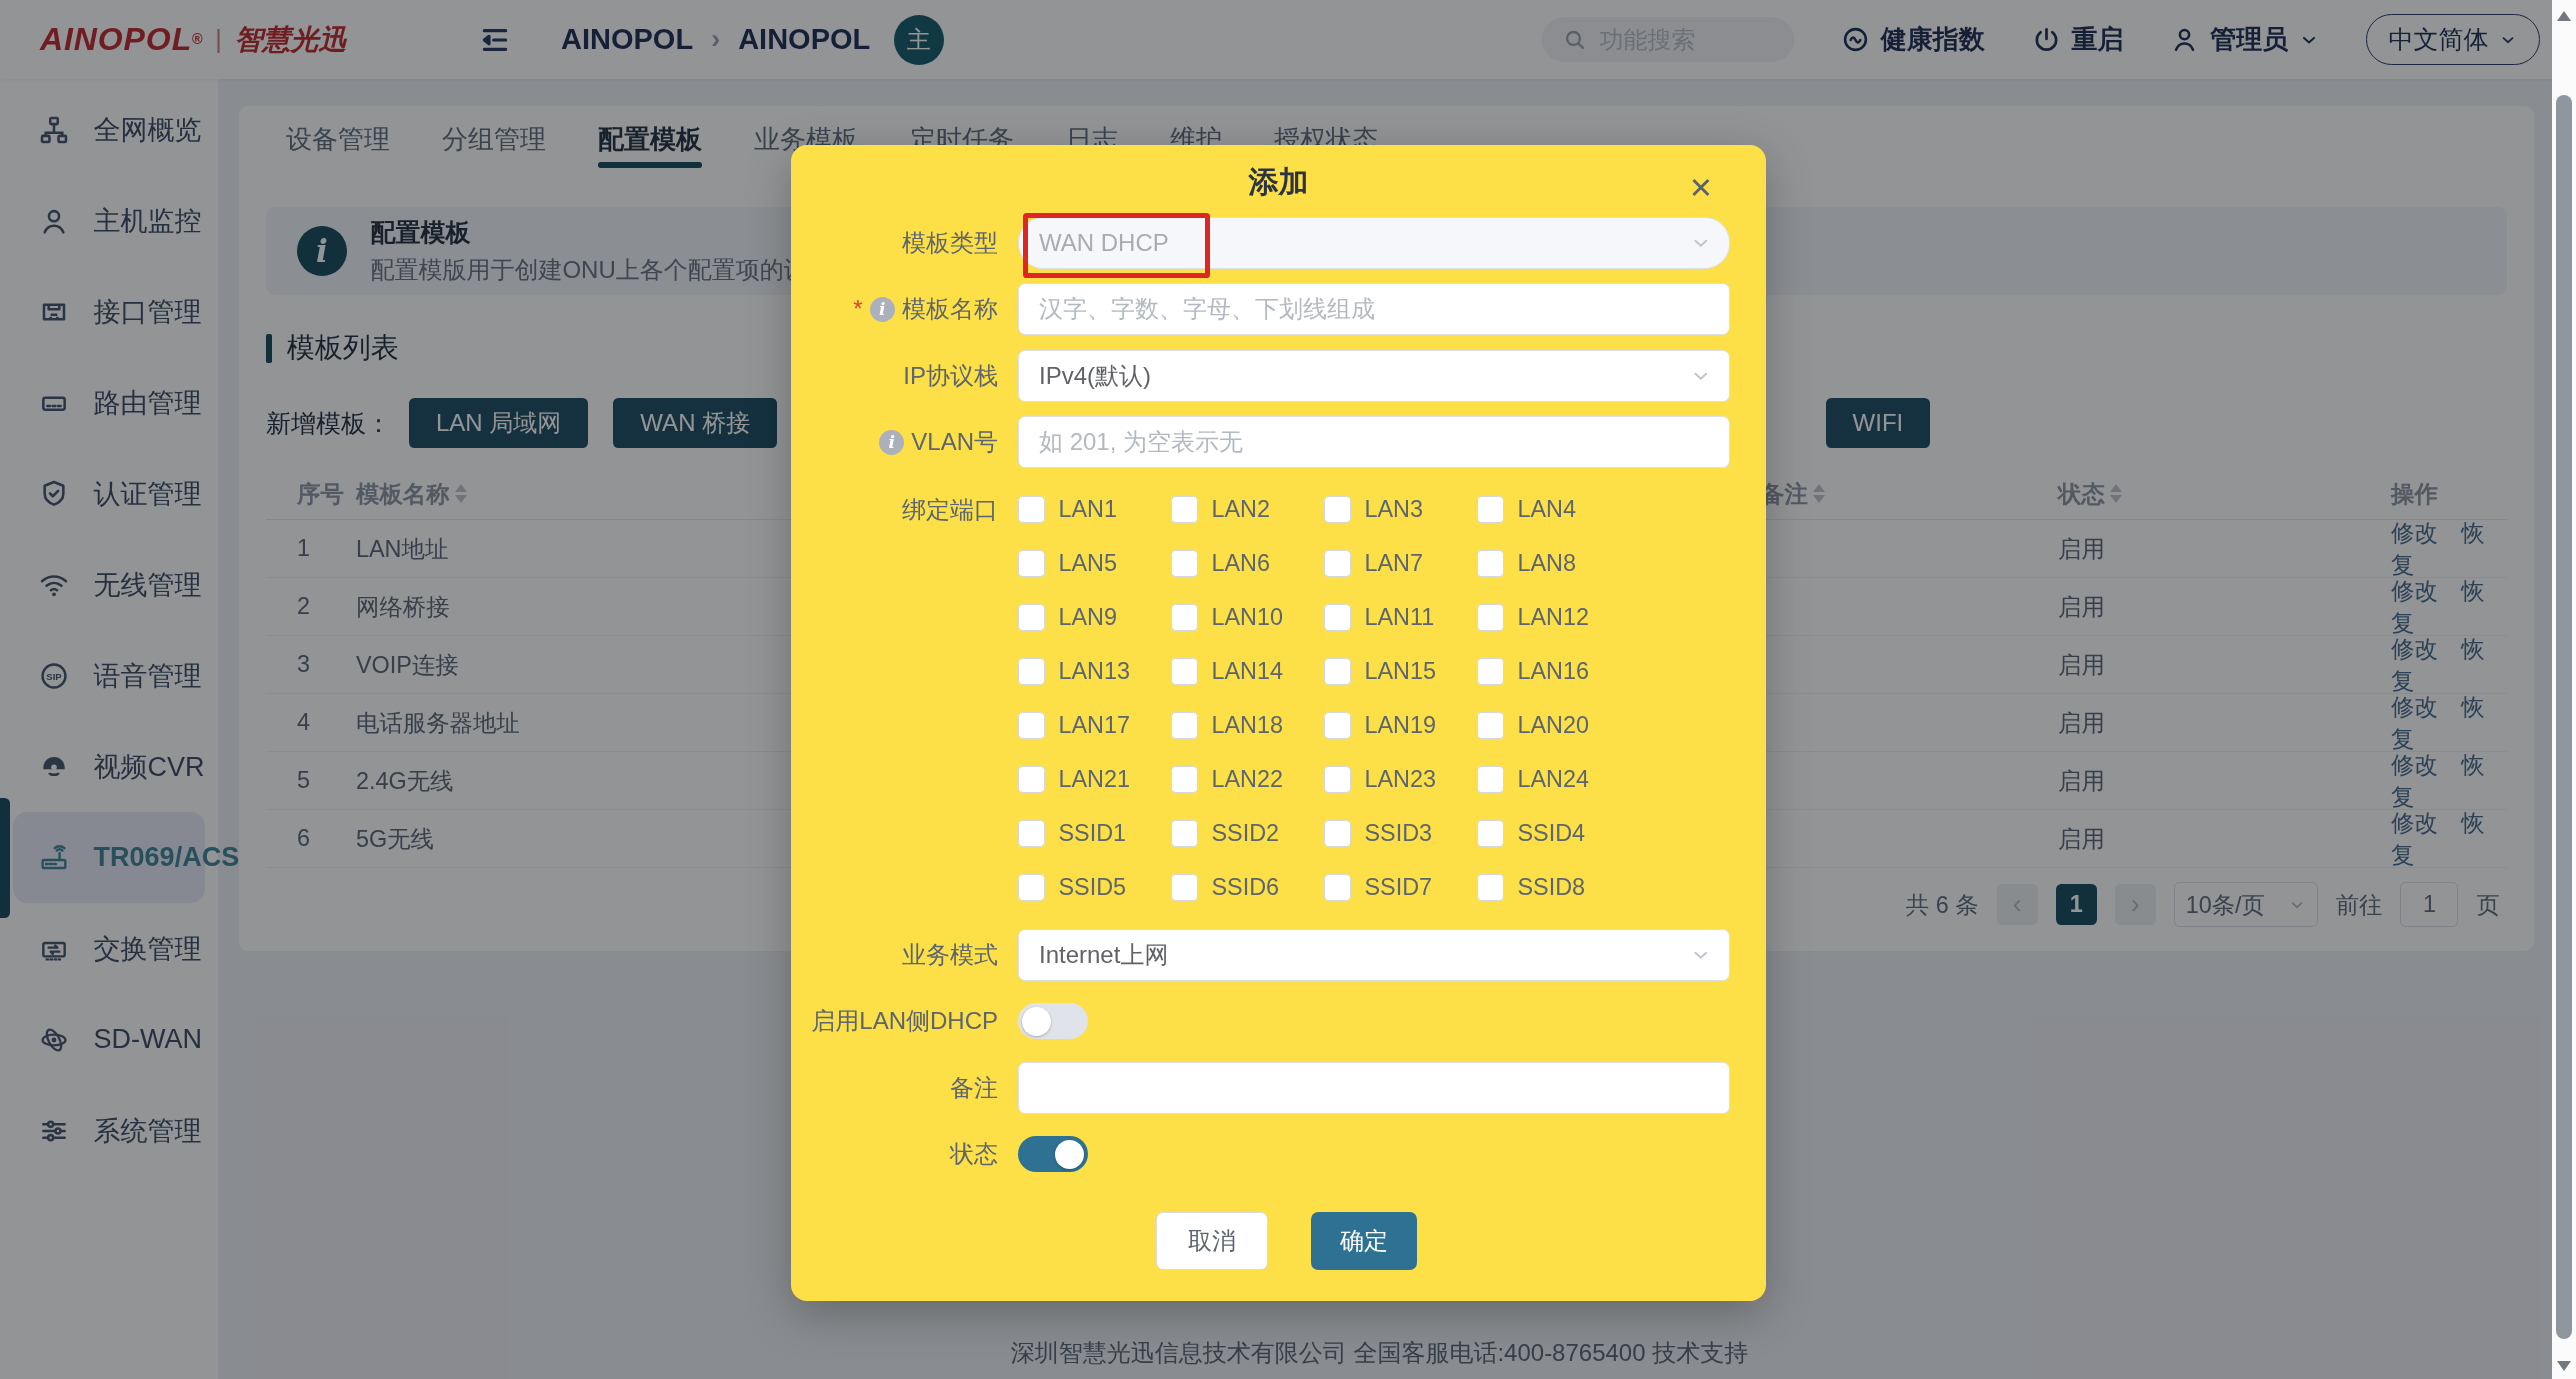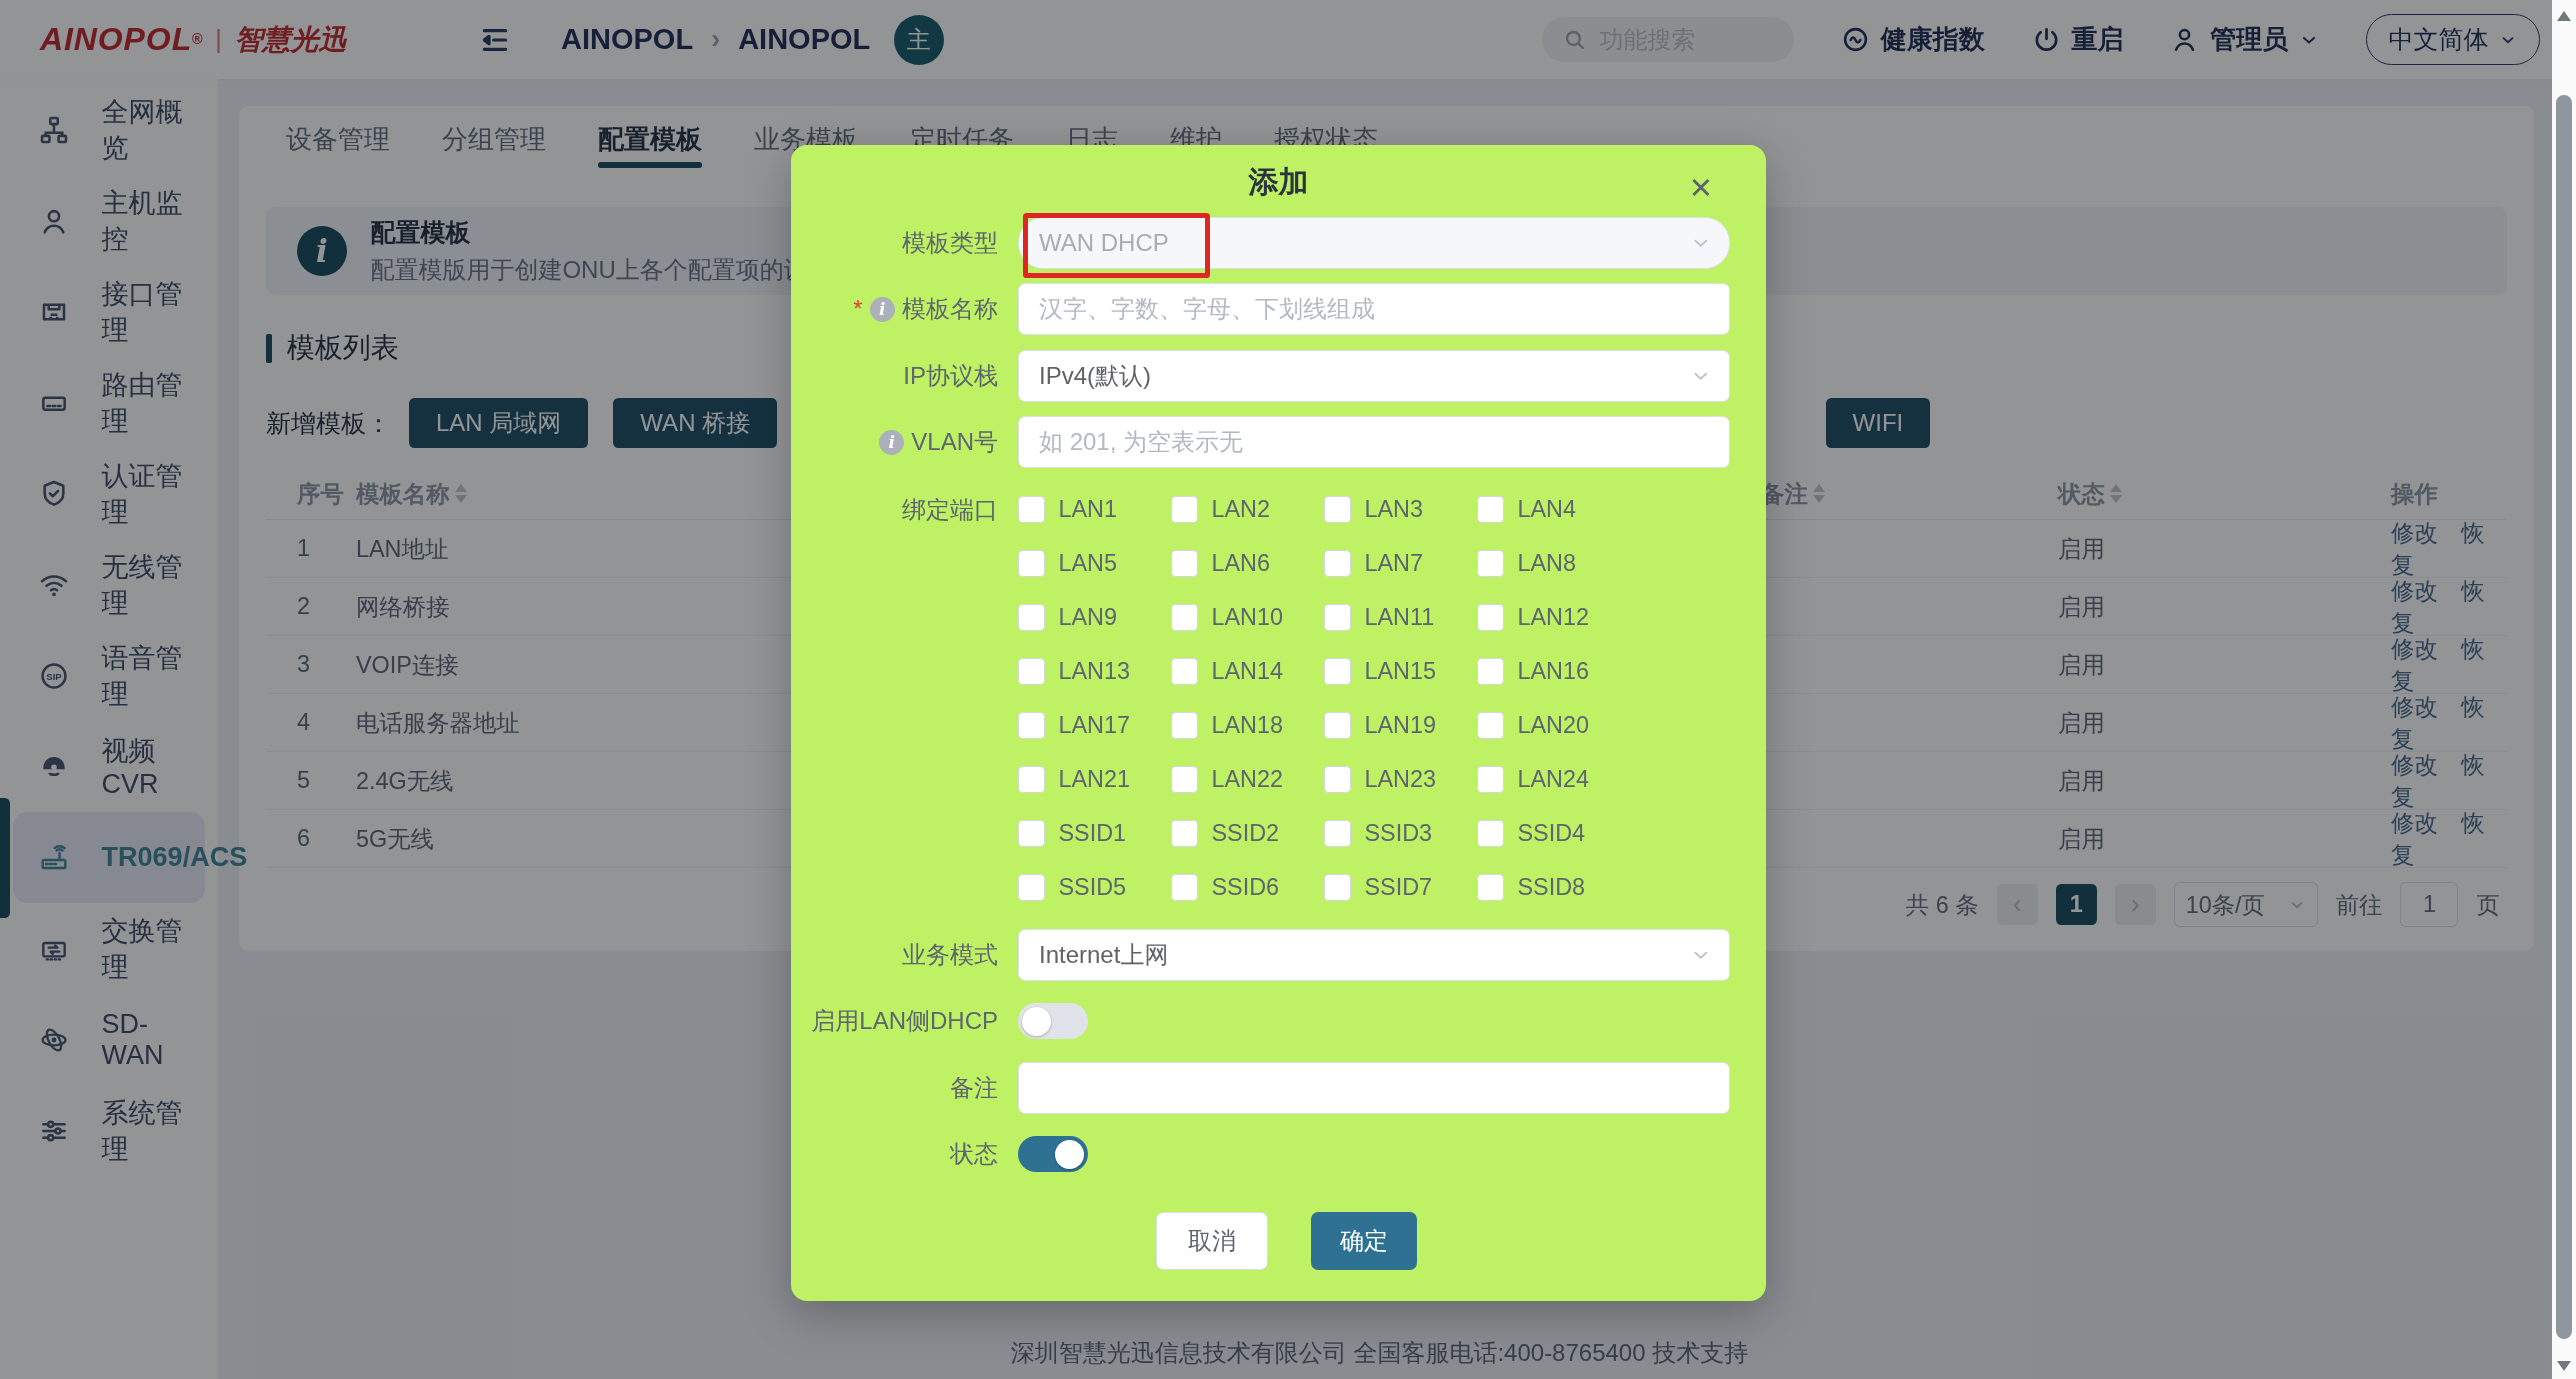--- a/index.html
+++ b/index.html
@@ -49,21 +49,21 @@
   }
 
   
   .sidebar {
     position:absolute; top:79px; left:0; bottom:0; width:219px; background:#fff;
     border-right:0.9px solid #f0f1f4; z-index:1;
   }
   .side-menu { list-style:none; padding-top:5.4px; }
   .side-menu li {
     position:relative; height:91px; margin:0 12.6px; display:flex; align-items:center;
-    gap:32px; padding-left:25px; cursor:pointer; color:#3c4a63; border-radius:14.4px;
+    gap:24px; padding-left:25px; cursor:pointer; color:#3c4a63; border-radius:14.4px;
   }
   .side-menu li .s-ic { color:#44526b; flex:none; }
   .side-menu li .s-label { font-size:27px; }
   .side-menu li.active { background:#e9ecf8; color:#3e8396; }
   .side-menu li.active .s-ic { color:#3e8396; }
   .side-menu li.active .s-label { font-weight:600; }
   .side-menu li.active::before {
     content:""; position:absolute; left:-12.6px; top:-14.4px; bottom:-14.4px; width:10px;
     background:#17495b; border-radius:0 5.4px 5.4px 0;
   }
@@ -145,21 +145,21 @@
   }
 
   .footer {
     position:absolute; left:0; right:36px; bottom:10.8px; text-align:center;
     font-size:24px; color:#5c6470;
   }
 
   
   .overlay { position:absolute; inset:0; background:rgba(14,17,22,.45); z-index:50; }
   .modal {
-    position:absolute; left:791px; top:145px; width:975px; height:1156px; background:#bef264;
+    position:absolute; left:791px; top:145px; width:975px; height:1156px; background:#fde047;
     border-radius:16px; z-index:60; box-shadow:0 12.6px 45px rgba(0,0,0,.25); padding-top:20px;
   }
   .modal-title { text-align:center; font-size:30px; font-weight:600; color:#2b3440; height:34px; line-height:34px; }
   .modal-close {
     position:absolute; top:25px; right:47px; font-size:29px; color:#5c636d; cursor:pointer;
     width:36px; height:36px; display:flex; align-items:center; justify-content:center;
   }
   .m-form { margin-top:18px;padding-left:16px; }
   .m-row { display:flex; align-items:center; margin-bottom:14.4px; padding-right:36px; }
   .m-row.top { align-items:flex-start; }

